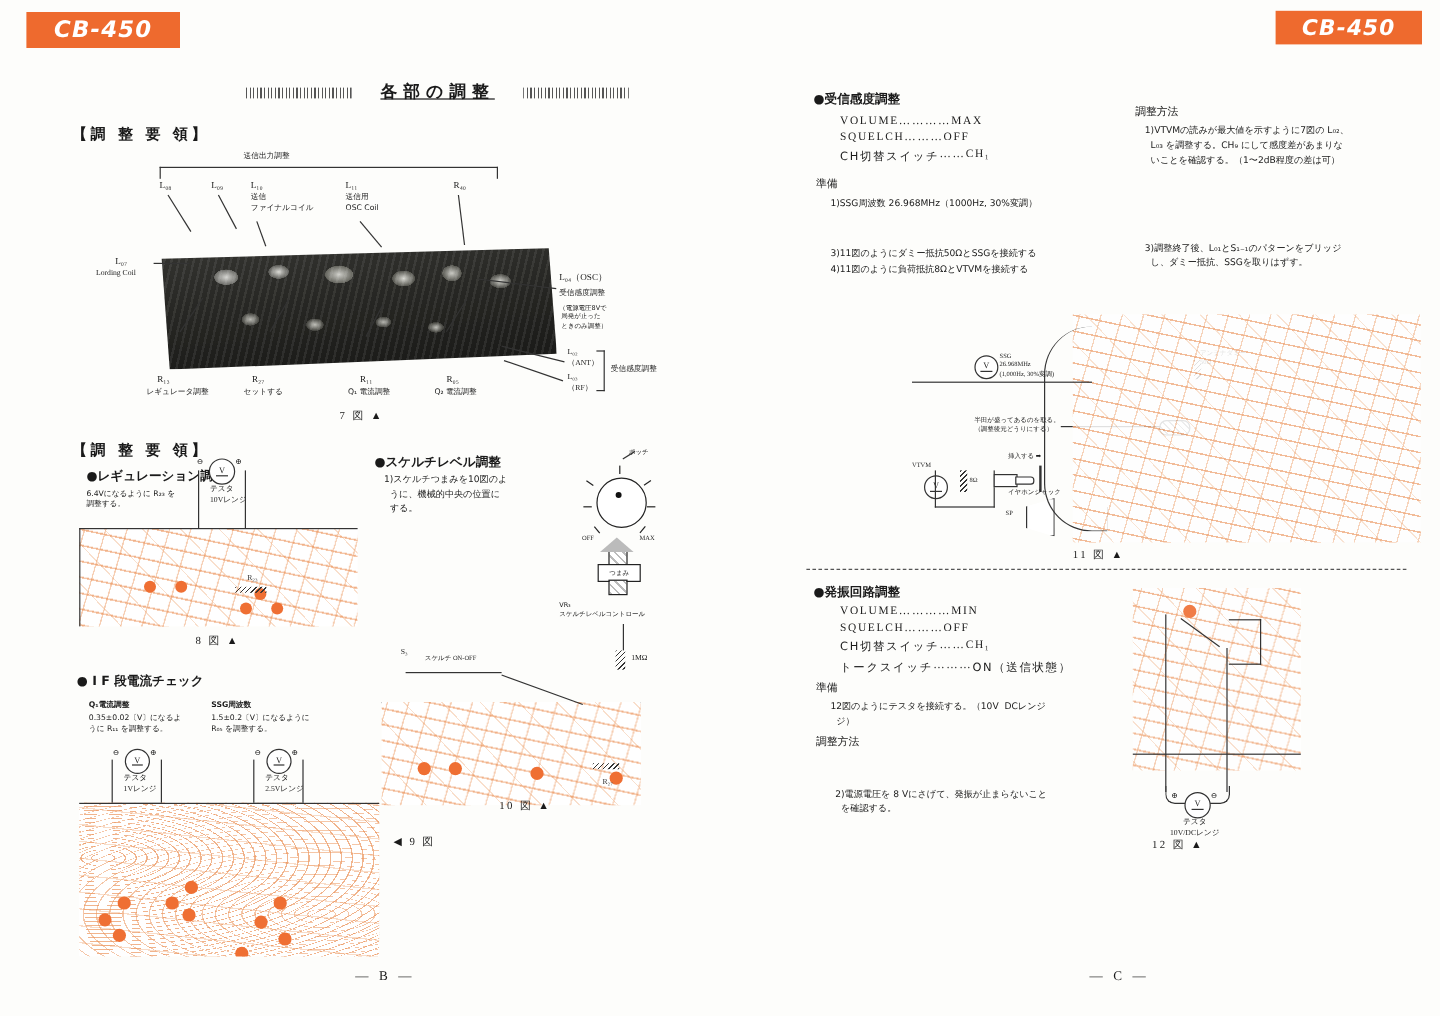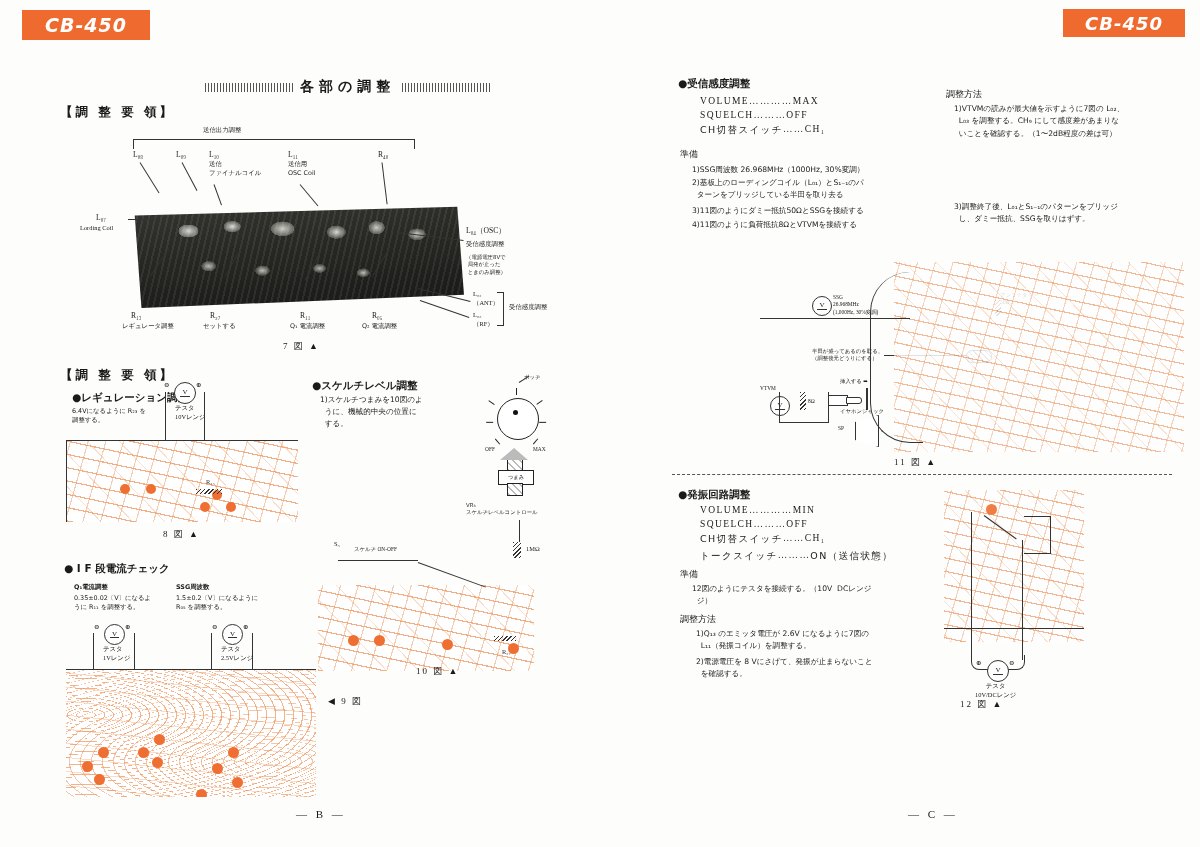--- a/index.html
+++ b/index.html
@@ -25,21 +25,21 @@
     display:flex;align-items:center;justify-content:center;
   }
   #badge-left{left:22px;top:10px;width:128px;height:30px;font-size:19px;}
   #badge-right{left:1063px;top:9px;width:122px;height:28px;font-size:18px;}
 
   
   .jp{font-family:"DejaVu Sans","Liberation Sans",sans-serif;}
   .t{position:absolute;white-space:pre;line-height:1.35;}
 
   
-  #section-title-wrap{position:absolute;left:205px;top:78px;display:flex;align-items:center;gap:7px;}
+  #section-title-wrap{position:absolute;left:205px;top:68px;display:flex;align-items:center;gap:24px;text-decoration:underline;}
   .hatch{height:9px;width:88px;
     background:repeating-linear-gradient(90deg,#555 0 1px,transparent 1px 3px);}
   #section-title{font-size:14px;font-weight:bold;letter-spacing:5px;}
 
   .bracket-head{font-size:12.5px;font-weight:bold;letter-spacing:3px;}
   .bullet-head{font-size:10.5px;font-weight:bold;}
   .body-s{font-size:9px;}
   .body-xs{font-size:7.6px;}
   .tiny{font-size:6.4px;}
   .micro{font-size:5.4px;}
@@ -328,22 +328,20 @@
     </div>
     <div style="display:flex;font-size:9.5px;letter-spacing:1.4px;">
       <span class="jp">CH切替スイッチ</span>
       <span>……</span>
       <span>CH₁</span>
     </div>
   </div>
 
   <div class="t jp body-s" style="left:680px;top:148px;">準備</div>
   <div class="t jp body-xs" style="left:692px;top:163px;line-height:1.75;">1)SSG周波数 26.968MHz（1000Hz, 30%変調）</div>
-  <div class="t jp body-xs" style="left:692px;top:177px;line-height:1.6;">2)基板上のローディングコイル（L₀₁）とS₁₋₁のパ
-  ターンをブリッジしている半田を取り去る</div>
   <div class="t jp body-xs" style="left:692px;top:205px;line-height:1.6;">3)11図のようにダミー抵抗50ΩとSSGを接続する</div>
   <div class="t jp body-xs" style="left:692px;top:219px;line-height:1.6;">4)11図のように負荷抵抗8ΩとVTVMを接続する</div>
 
   <div class="t jp body-s" style="left:946px;top:88px;">調整方法</div>
   <div class="t jp body-xs" style="left:954px;top:103px;line-height:1.62;">1)VTVMの読みが最大値を示すように7図の L₀₂、
   L₀₃ を調整する。CH₉ にして感度差があまりな
   いことを確認する。（1〜2dB程度の差は可）</div>
   <div class="t jp body-xs" style="left:954px;top:201px;line-height:1.62;">3)調整終了後、L₀₁とS₁₋₁のパターンをブリッジ
   し、ダミー抵抗、SSGを取りはずす。</div>
 
@@ -408,22 +406,20 @@
       <span>………</span>
       <span class="jp">ON（送信状態）</span>
     </div>
   </div>
 
   <div class="t jp body-s" style="left:680px;top:568px;">準備</div>
   <div class="t jp body-xs" style="left:692px;top:583px;line-height:1.62;">12図のようにテスタを接続する。（10V  DCレンジ
   ジ）</div>
 
   <div class="t jp body-s" style="left:680px;top:613px;">調整方法</div>
-  <div class="t jp body-xs" style="left:696px;top:628px;line-height:1.62;">1)Q₁₃ のエミッタ電圧が 2.6V になるように7図の
-  L₁₁（発振コイル）を調整する。</div>
   <div class="t jp body-xs" style="left:696px;top:656px;line-height:1.62;">2)電源電圧を 8 Vにさげて、発振が止まらないこと
   を確認する。</div>
 
   <div class="pcb" style="left:944px;top:490px;width:140px;height:152px;opacity:.9;">
     <div class="pad" style="left:42px;top:14px;width:11px;height:11px;"></div>
   </div>
   <div class="hline" style="left:944px;top:628px;width:140px;"></div>
   <div class="vline" style="left:971px;top:512px;height:148px;"></div>
   <div class="vline" style="left:1022px;top:540px;height:120px;"></div>
   <div class="lead" style="left:984px;top:515px;width:40px;transform:rotate(36deg);"></div>

